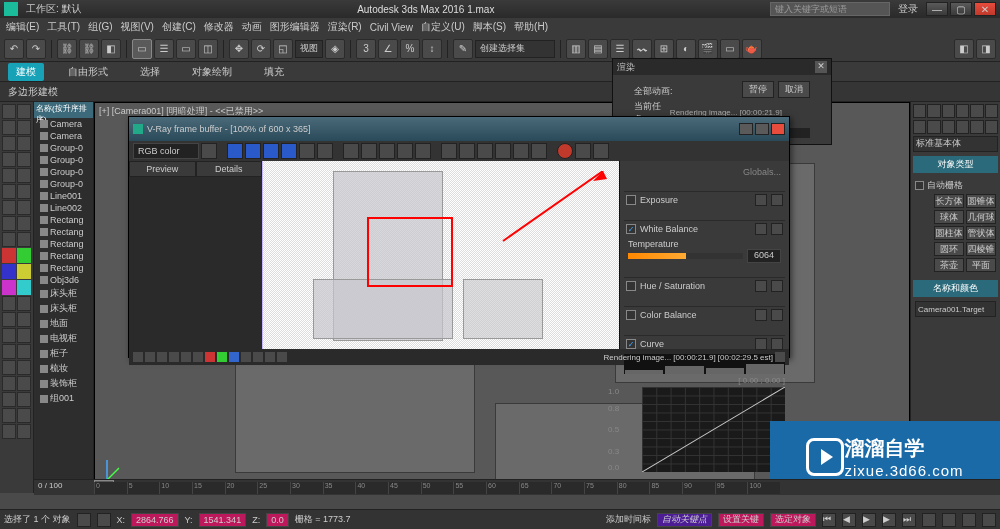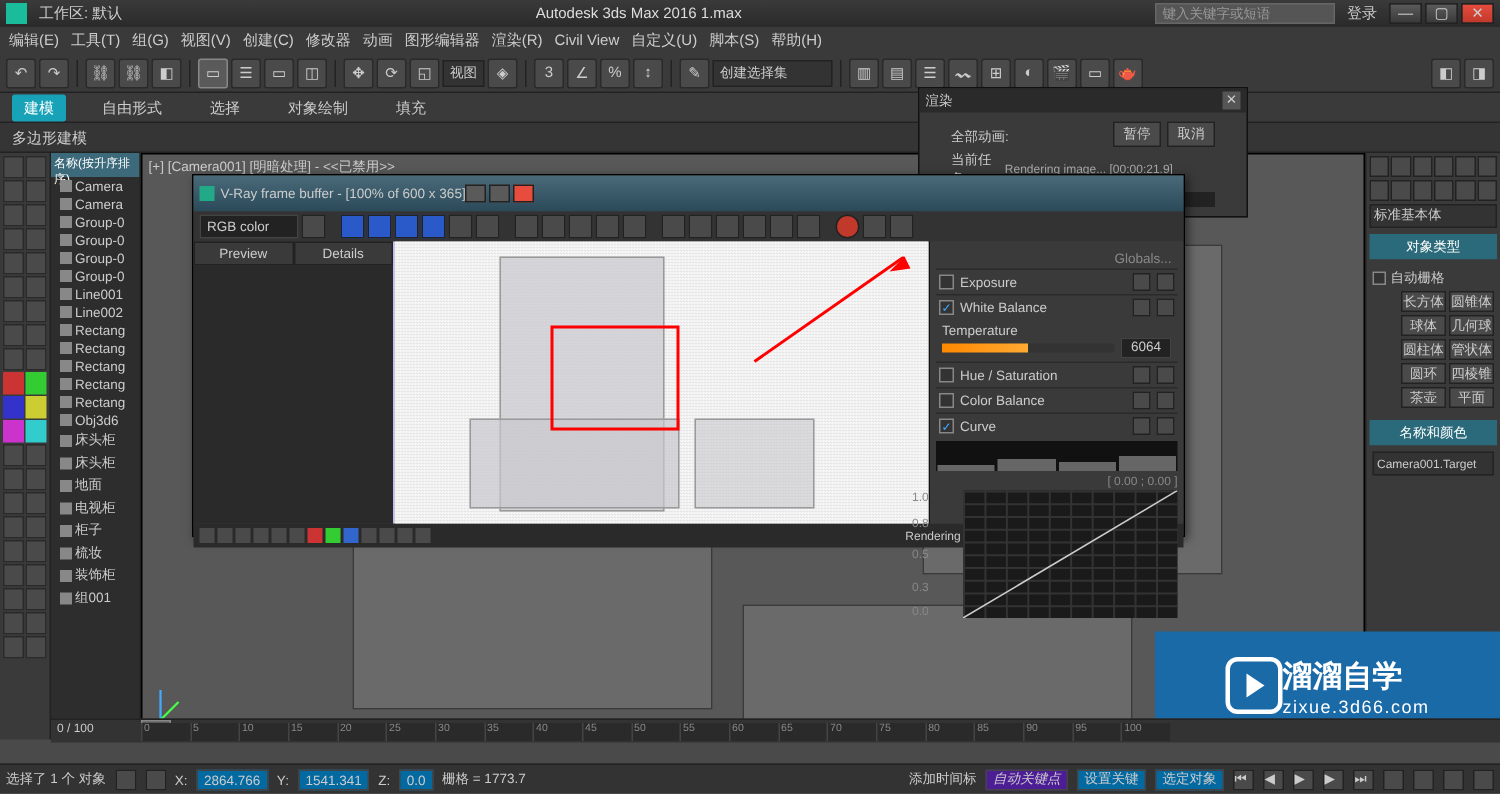--- a/index.html
+++ b/index.html
@@ -69,21 +69,21 @@
 .renderdlg .dhdr { height:16px; background:#2a2a2a; display:flex;align-items:center;padding:0 4px; justify-content:space-between;}
 .renderdlg .dhdr .x { width:12px;height:12px; background:#555; color:#ccc; text-align:center;}
 .renderdlg .dbody { padding:4px;}
 .renderdlg .drow { display:flex; align-items:flex-end; gap:4px; margin:2px 17px;}
 .renderdlg .dbtn { padding:1px 6px; background:#4a4a4a; border:1px solid #222;}
 .renderdlg .progress { flex:1; height:10px; background:#222; position:relative;}
 .renderdlg .progress .bar { position:absolute; left:0;top:0;bottom:0; width:40%; background:#4caf50;}
 
 
 .vfb { position:absolute; top:116px; left:128px; width:662px; height:242px; background:#3a3a3a; border:1px solid #000; box-shadow:2px 2px 6px rgba(0,0,0,0.5);}
-.vfb .vhdr { height:16px; background:linear-gradient(#4a6a7a,#2a4a5a); display:flex;align-items:center;justify-content:flex-start;padding:12px 4px;font-size:9px;}
+.vfb .vhdr { height:16px; background:linear-gradient(#4a6a7a,#2a4a5a); display:flex;align-items:center;justify-content:space-between;padding:12px 4px;font-size:9px;}
 .vfb .vhdr .wbtns { display:flex; gap:2px;}
 .vfb .vhdr .wb { width:14px;height:12px; border:1px solid #222;}
 .vfb .vhdr .wb.min { background:#5a5a5a;}
 .vfb .vhdr .wb.max { background:#5a5a5a;}
 .vfb .vhdr .wb.cls { background:#e74c3c;}
 .vfb .vtb { height:20px; background:#333; display:flex;align-items:center;padding:0 4px;gap:2px;}
 .vfb .vtb .vbtn { width:16px;height:16px; background:#4a4a4a; border:1px solid #222;}
 .vfb .vtb .vbtn.blue { background:#2a5aca;}
 .vfb .vtb .vbtn.stop { background:#c0392b; border-radius:50%;}
 .vfb .vtb .vdrop { height:16px; background:#222; border:1px solid #444; padding:0 4px; font-size:9px; display:flex;align-items:center;}
@@ -95,21 +95,21 @@
 .vfb .vrender .noise { position:absolute; inset:0; background:
   repeating-conic-gradient(#ddd 0% 25%, #fff 0% 50%) 0 0/2px 2px;}
 .vfb .vrender .scene { position:absolute; inset:0; }
 .vfb .vrender .wardrobe { position:absolute; left:70px; top:10px; width:110px; height:170px; background:rgba(200,200,205,0.7); border:1px solid #999;}
 .vfb .vrender .dresser { position:absolute; left:50px; bottom:10px; width:140px; height:60px; background:rgba(200,200,205,0.7); border:1px solid #999;}
 .vfb .vrender .table { position:absolute; left:200px; bottom:10px; width:80px; height:60px; background:rgba(200,200,205,0.6); border:1px solid #999;}
 .vfb .vrender .redbox { position:absolute; left:104px; top:56px; width:86px; height:70px; border:2px solid #ff0000;}
 .vfb .vrender .redarrow { position:absolute; left:230px; top:10px; width:120px; height:80px;}
 .vfb .vcc { width:170px; background:#3a3a3a; border-left:1px solid #111; padding:4px; font-size:9px;}
 .vfb .vcc .ccglob { text-align:right; color:#888; padding:2px 4px;}
-.vfb .vcc .ccrow { display:flex; align-items:center; gap:4px; padding:2px 2px; border-top:1px solid #2a2a2a;}
+.vfb .vcc .ccrow { display:flex; align-items:center; gap:4px; padding:2px 2px; border-top:1px solid #2a2a2a;margin-top:12px;}
 .vfb .vcc .ccchk { width:10px;height:10px; border:1px solid #888; background:#333; display:inline-flex;align-items:center;justify-content:center;}
 .vfb .vcc .ccchk.on::after { content:"✓"; color:#4af; font-size:8px;}
 .vfb .vcc .cclabel { flex:1;}
 .vfb .vcc .ccicn { width:12px;height:12px; background:#4a4a4a; border:1px solid #222;}
 .vfb .vcc .slider { height:6px; background:linear-gradient(90deg,#ff8800,#ffaa33 50%,#333 50%); margin:3px 0;}
 .vfb .vcc .num { width:34px; height:14px; background:#222; border:1px solid #444; text-align:center;}
 .vfb .vcc .histo { height:20px; background:#111; margin:2px 0; display:flex;align-items:flex-end;}
 .vfb .vcc .histo .hb { flex:1; background:#666; margin:0 1px;}
 .vfb .vcc .coords { text-align:right; color:#888; font-size:8px;}
 .vfb .vcc .curve { width:100%; height:85px; background:#1a1a1a; position:relative; margin-top:2px;}
@@ -122,31 +122,31 @@
 .vfb .vstat .sb { width:10px;height:10px; background:#4a4a4a;}
 
 
 .timeline { position:absolute; bottom:34px; left:34px; right:0; height:16px; background:#333; border-top:1px solid #222;}
 .timeline .track { position:absolute; left:60px; right:220px; top:2px; height:12px; background:#2a2a2a;}
 .timeline .ticks { position:absolute; inset:0; display:flex;}
 .timeline .ticks span { flex:1; border-left:1px solid #444; font-size:7px; color:#888; padding-left:1px;}
 .timeline .slider0 { position:absolute; left:60px; top:0; width:20px; height:14px; background:#5a5a5a; border:1px solid #888; font-size:8px; text-align:center;}
 
 .statusbar { position:absolute; bottom:0; left:0; right:0; height:20px; background:#333; display:flex;align-items:center;padding:0 4px;gap:6px;font-size:9px;border-top:1px solid #222;}
-.statusbar .sfield { background:#0369a1; border:1px solid #444; padding:0 4px; height:14px; display:inline-flex;align-items:center;}
+.statusbar .sfield { background:#be185d; border:1px solid #444; padding:0 4px; height:14px; display:inline-flex;align-items:center;}
 .statusbar .sfill { flex:1;}
 .statusbar .sicn { width:14px;height:14px; background:#4a4a4a; border:1px solid #222;}
 
 
 .watermark { position:absolute; right:0; bottom:36px; width:230px; height:72px; background:#1a6aa8; display:flex;align-items:center;justify-content:center;gap:0;}
 .watermark .wicon { width:38px;height:38px; border:3px solid #fff; border-radius:8px; display:flex;align-items:center;justify-content:center;}
 .watermark .wicon::after { content:""; width:0;height:0; border-left:12px solid #fff; border-top:8px solid transparent; border-bottom:8px solid transparent; margin-left:3px;}
 .watermark .wtxt { color:#fff;}
 .watermark .wtxt .big { font-size:20px; font-weight:bold;}
-.watermark .wtxt .small { font-size:12px; letter-spacing:1px;}
+.watermark .wtxt .small { font-size:15px; letter-spacing:1px;}
 
 
 .lpal { width:15px;height:15px; }
 
 
 .vp3d { position:absolute; inset:0;}
 .vp3d .box { position:absolute; background:#6a6a6a; border:1px solid #3a3a3a;}
 
 svg.arrow line { stroke:#ff0000; stroke-width:2;}
 svg.arrow polygon { fill:#ff0000;}

